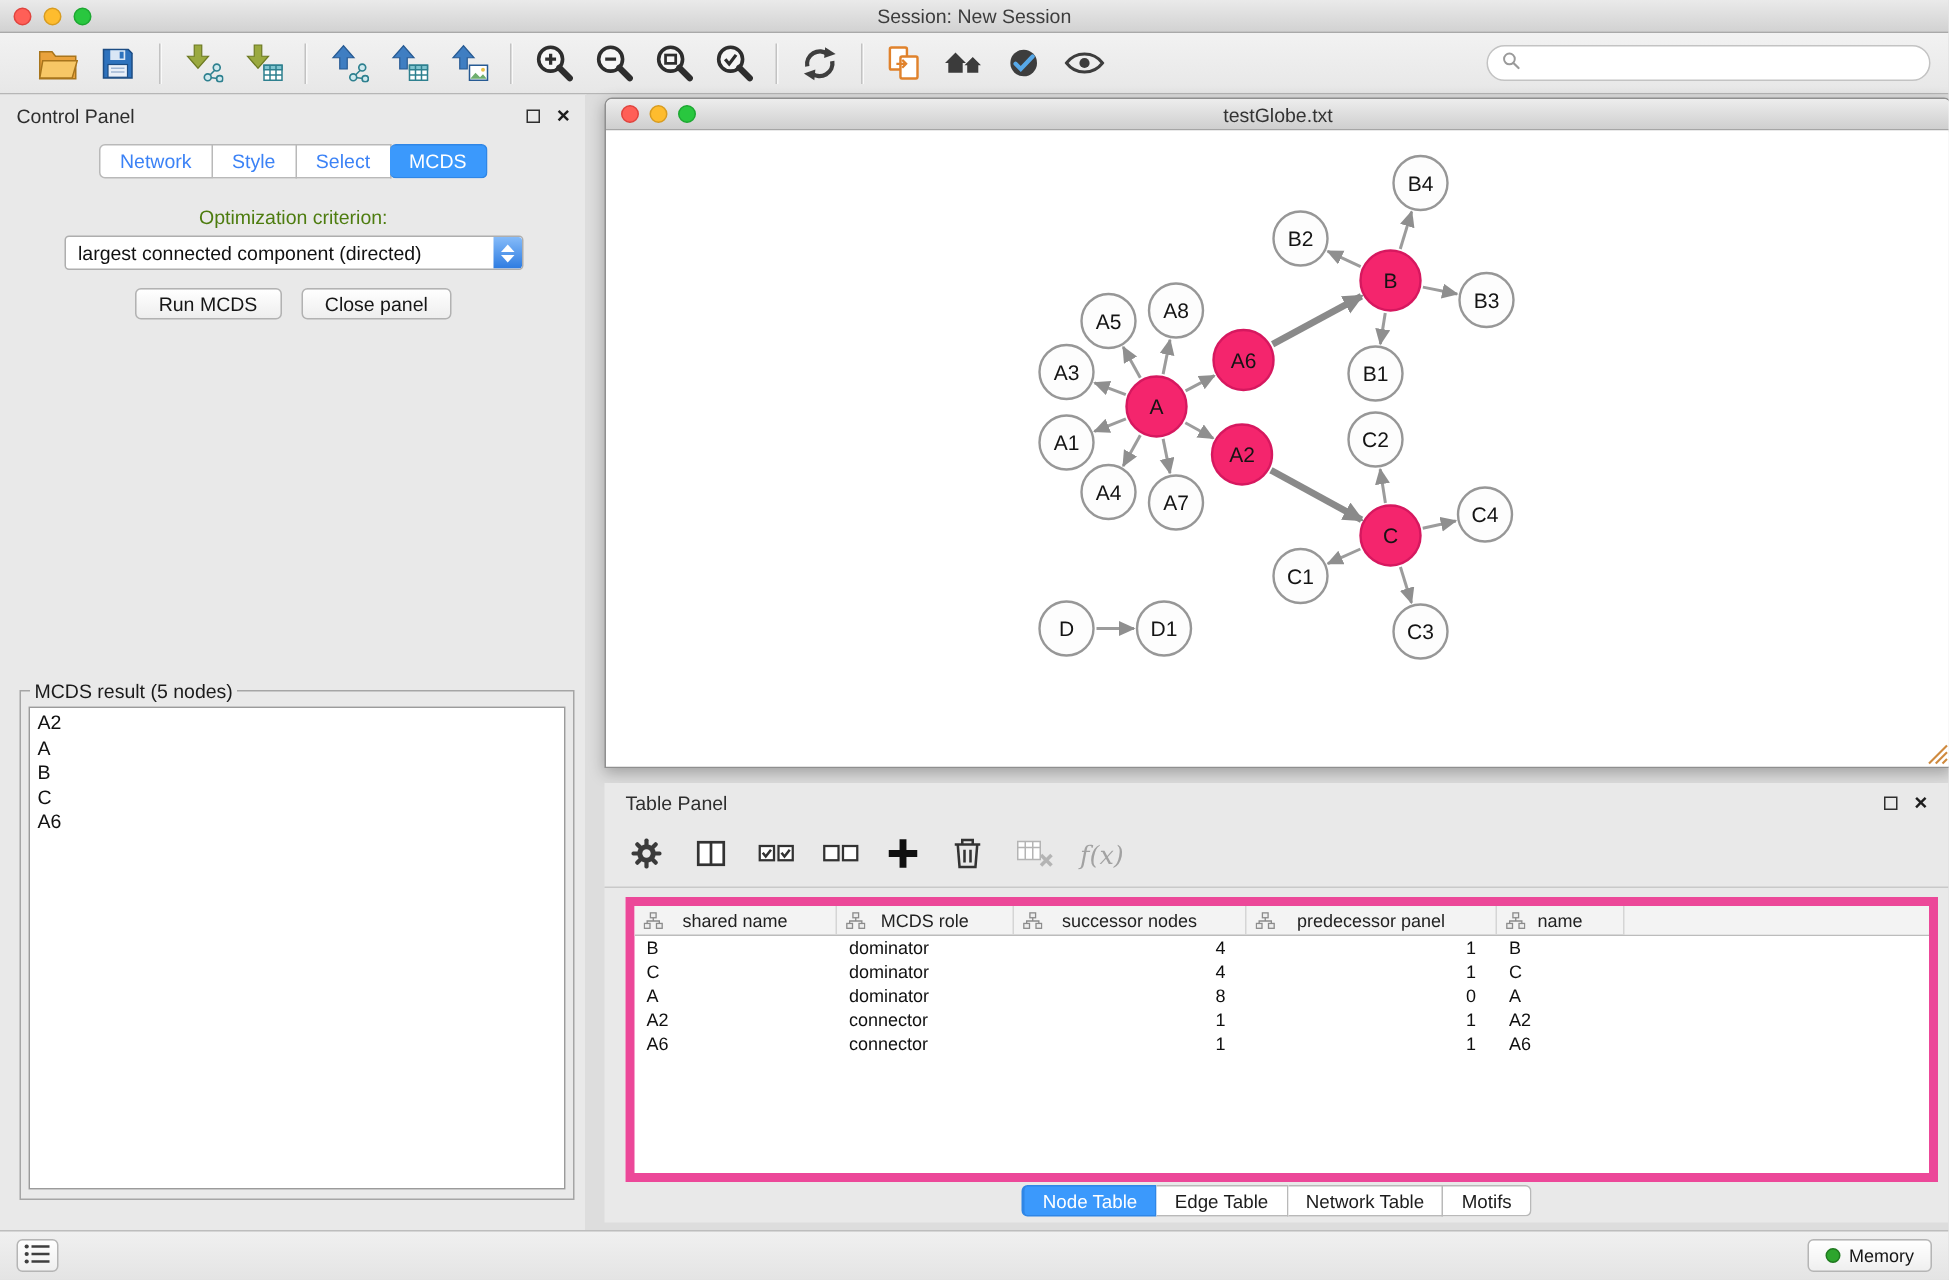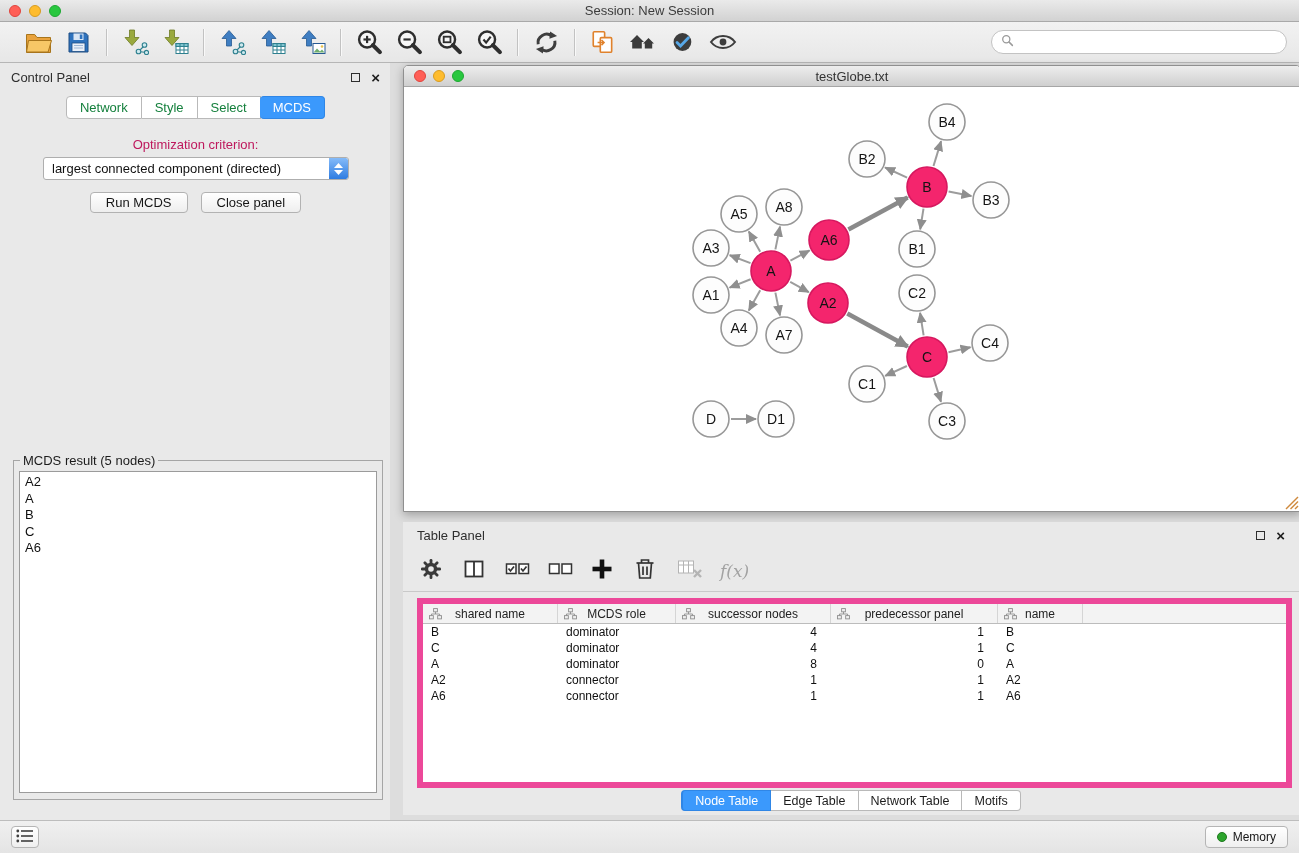--- a/index.html
+++ b/index.html
@@ -36,25 +36,25 @@
   
   .control-panel { position:absolute; left:0; top:63px; width:392px; bottom:33px;
     background:#e9e9e9; border-right:1px solid #bdbdbd; }
   .panel-header { height:28px; display:flex; align-items:center; padding:0 11px; }
   .panel-title { font-size:13px; color:#2e2e2e; }
   .panel-controls { margin-left:auto; display:flex; align-items:center; gap:11px; }
   .pc-float { width:9px; height:9px; border:1.5px solid #2e2e2e; display:inline-block; }
   .pc-close { font-size:15px; font-weight:700; color:#1d1d1d; line-height:1; }
   .cp-tabs { position:absolute; top:33px; width:100%; display:flex; justify-content:center; }
   .seg-tab { padding:3px 13px; background:#fff; border:1px solid #b9b9b9; border-left:none;
-    font-size:13px; color:#15803d; }
+    font-size:13px; color:#3b82f6; }
   .seg-tab:first-child { border-left:1px solid #b9b9b9; border-radius:4px 0 0 4px; }
   .seg-tab:last-child { border-radius:0 4px 4px 0; }
   .seg-tab.active { background:#3b99fc; color:#fff; border-color:#2f86e6; border-radius:4px; margin-left:-1px; }
-  .opt-label { position:absolute; top:74px; width:100%; text-align:center; font-size:13px; color:#be185d; }
+  .opt-label { position:absolute; top:74px; width:100%; text-align:center; font-size:13px; color:#4d7c0f; }
   .criterion-select { position:absolute; top:94px; left:43px; width:306px; height:23px;
     background:#fff; border:1px solid #aeaeae; border-radius:3px; display:flex; align-items:center; overflow:hidden; }
   .criterion-text { flex:1; padding-left:8px; font-size:13px; white-space:nowrap; color:#111; }
   .stepper { width:19px; align-self:stretch; background:linear-gradient(#85bbf9,#2e7ce1);
     display:flex; align-items:center; justify-content:center; border-radius:0 2px 2px 0; }
   .cp-buttons { position:absolute; top:129px; width:100%; display:flex; justify-content:center; gap:13px; }
   .mac-btn { background:linear-gradient(#ffffff,#eeeeee); border:1px solid #b2b2b2; border-radius:4px;
     padding:2px 15px; font-size:13px; color:#161616; }
   .mcds-fieldset { position:absolute; top:390px; left:13px; right:8px; height:347px;
     border:1px solid #a5a5a5; padding:3px 5px 6px 5px; }

